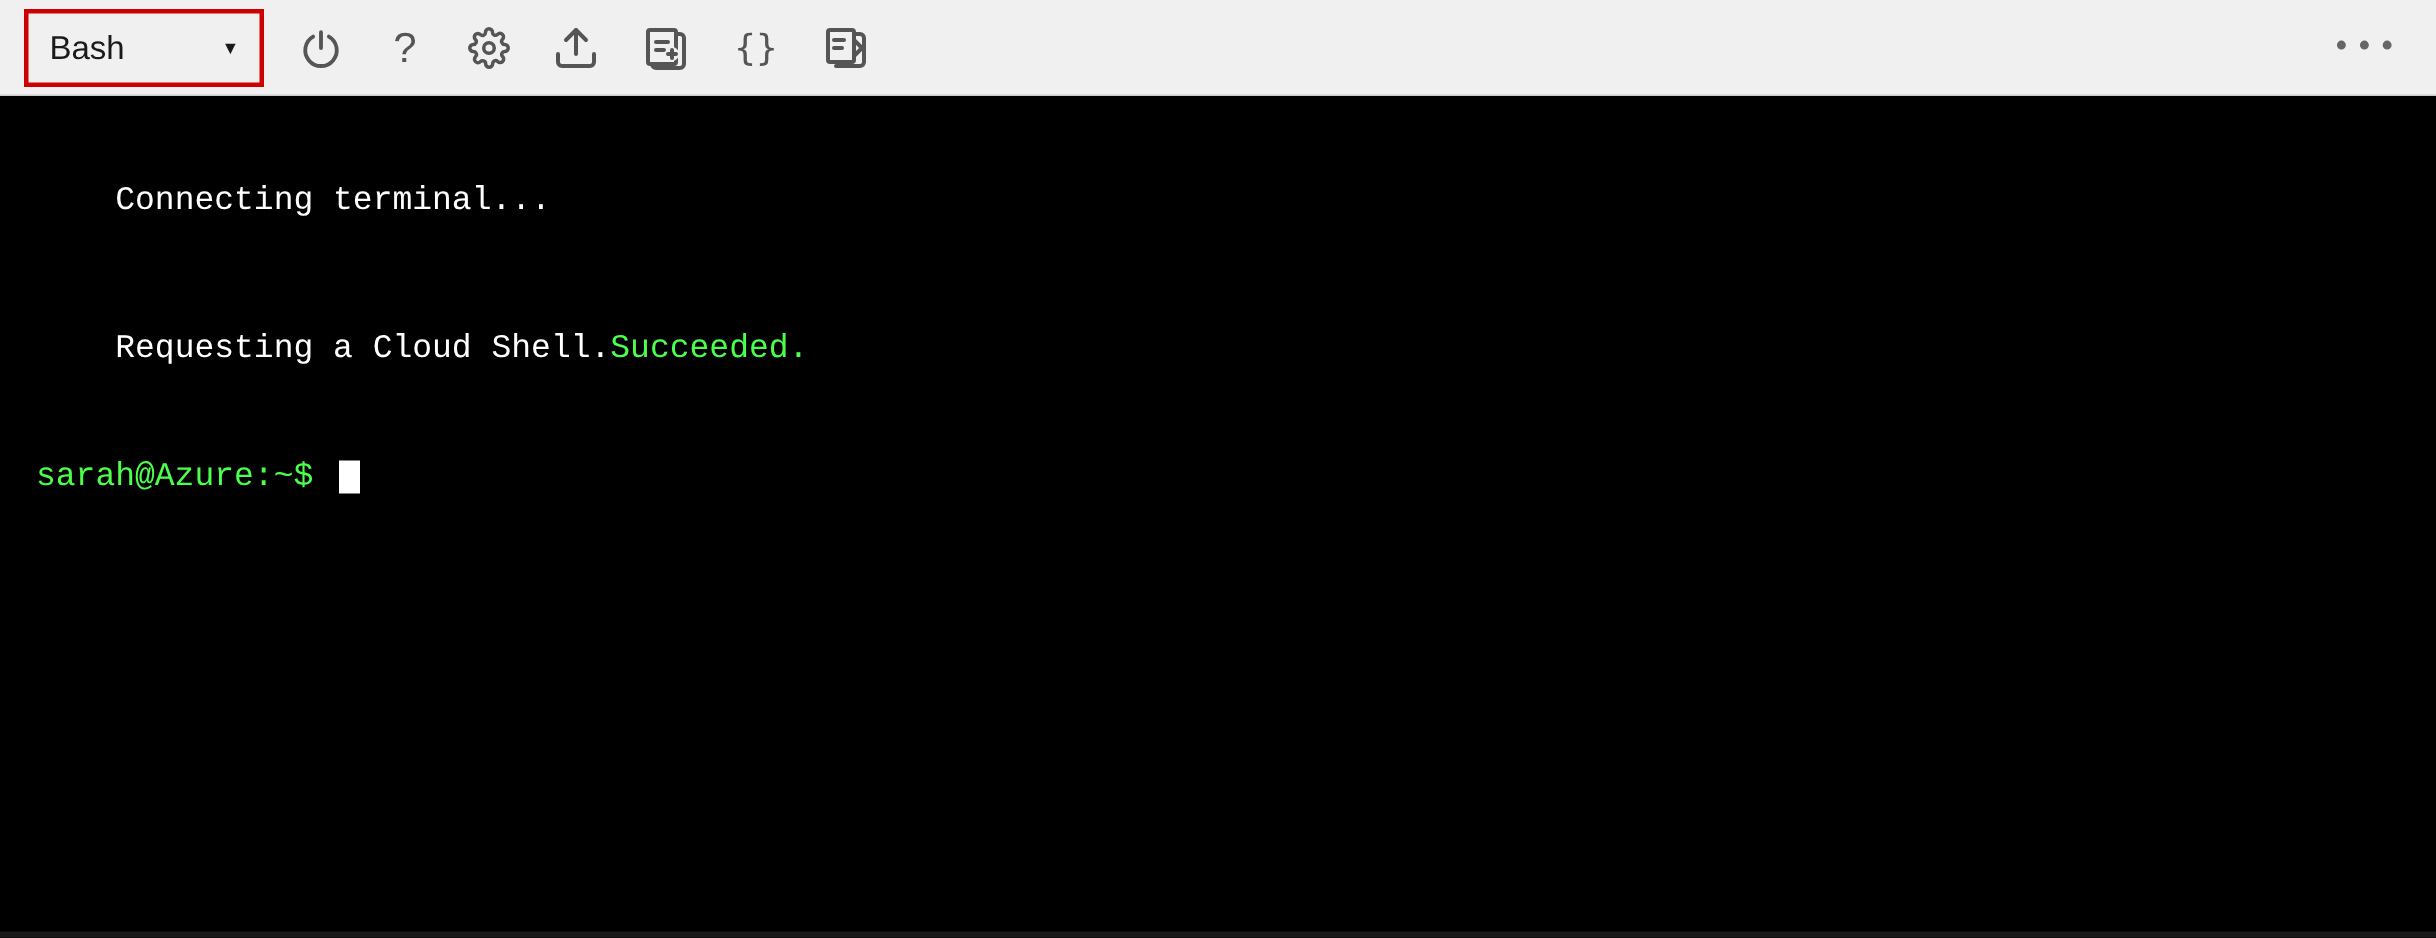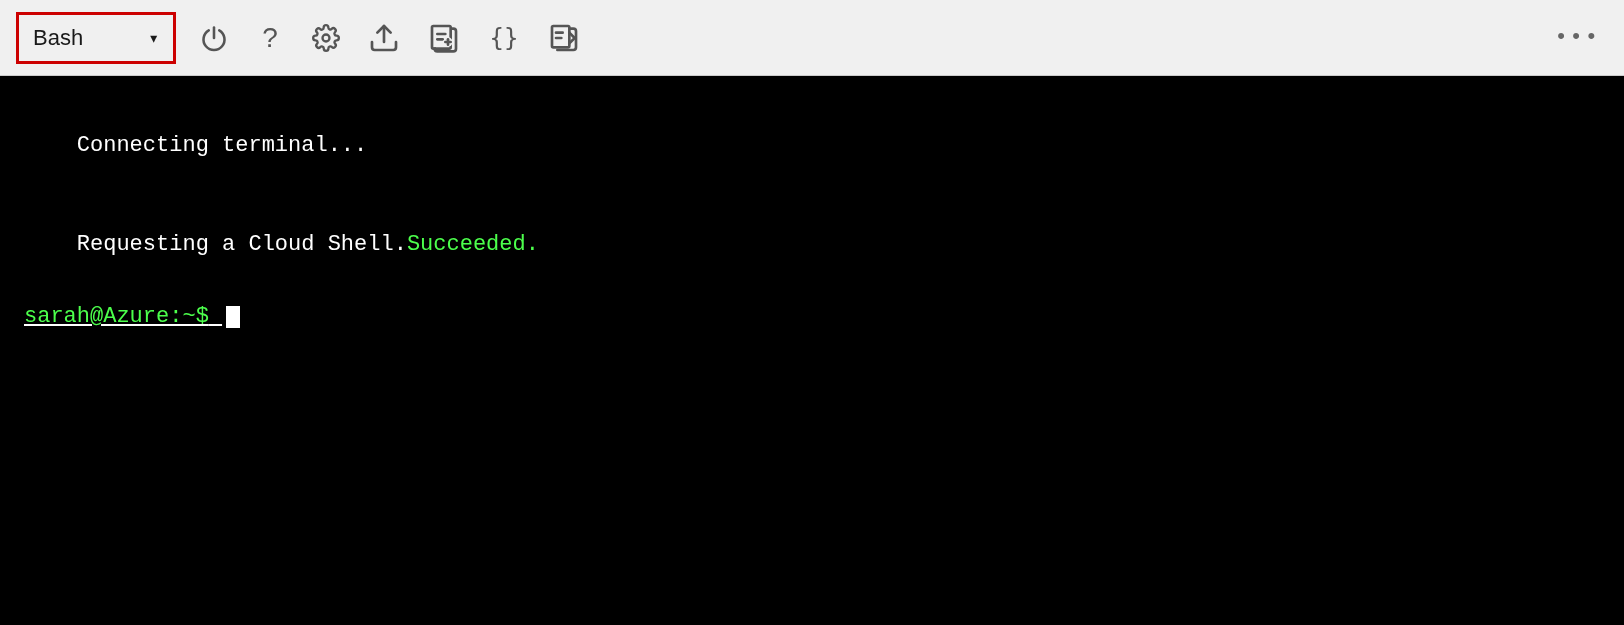--- a/index.html
+++ b/index.html
@@ -14,21 +14,21 @@
       background: #1a1a1a;
       font-family: 'Courier New', Courier, monospace;
       overflow: hidden;
     }
 
     
     .toolbar {
       display: flex;
       align-items: center;
       background: #f0f0f0;
-      height: 76px;
+      height: 64px;
       padding: 0 16px;
       gap: 20px;
       border-bottom: 1px solid #ccc;
     }
 
     .shell-selector {
       display: flex;
       align-items: center;
       justify-content: space-between;
       border: 3px solid #cc0000;
@@ -94,22 +94,21 @@
       color: #4cff4c;
     }
 
     .text-white {
       color: #ffffff;
     }
 
     .prompt-line {
       display: flex;
       align-items: center;
-      margin-top: 6px;
-      text-decoration: underline;
+      margin-top: 19px;
     }
 
     .prompt-user {
       color: #4cff4c;
       font-size: 22px;
     }
 
     .prompt-dollar {
       color: #ffffff;
       font-size: 22px;

